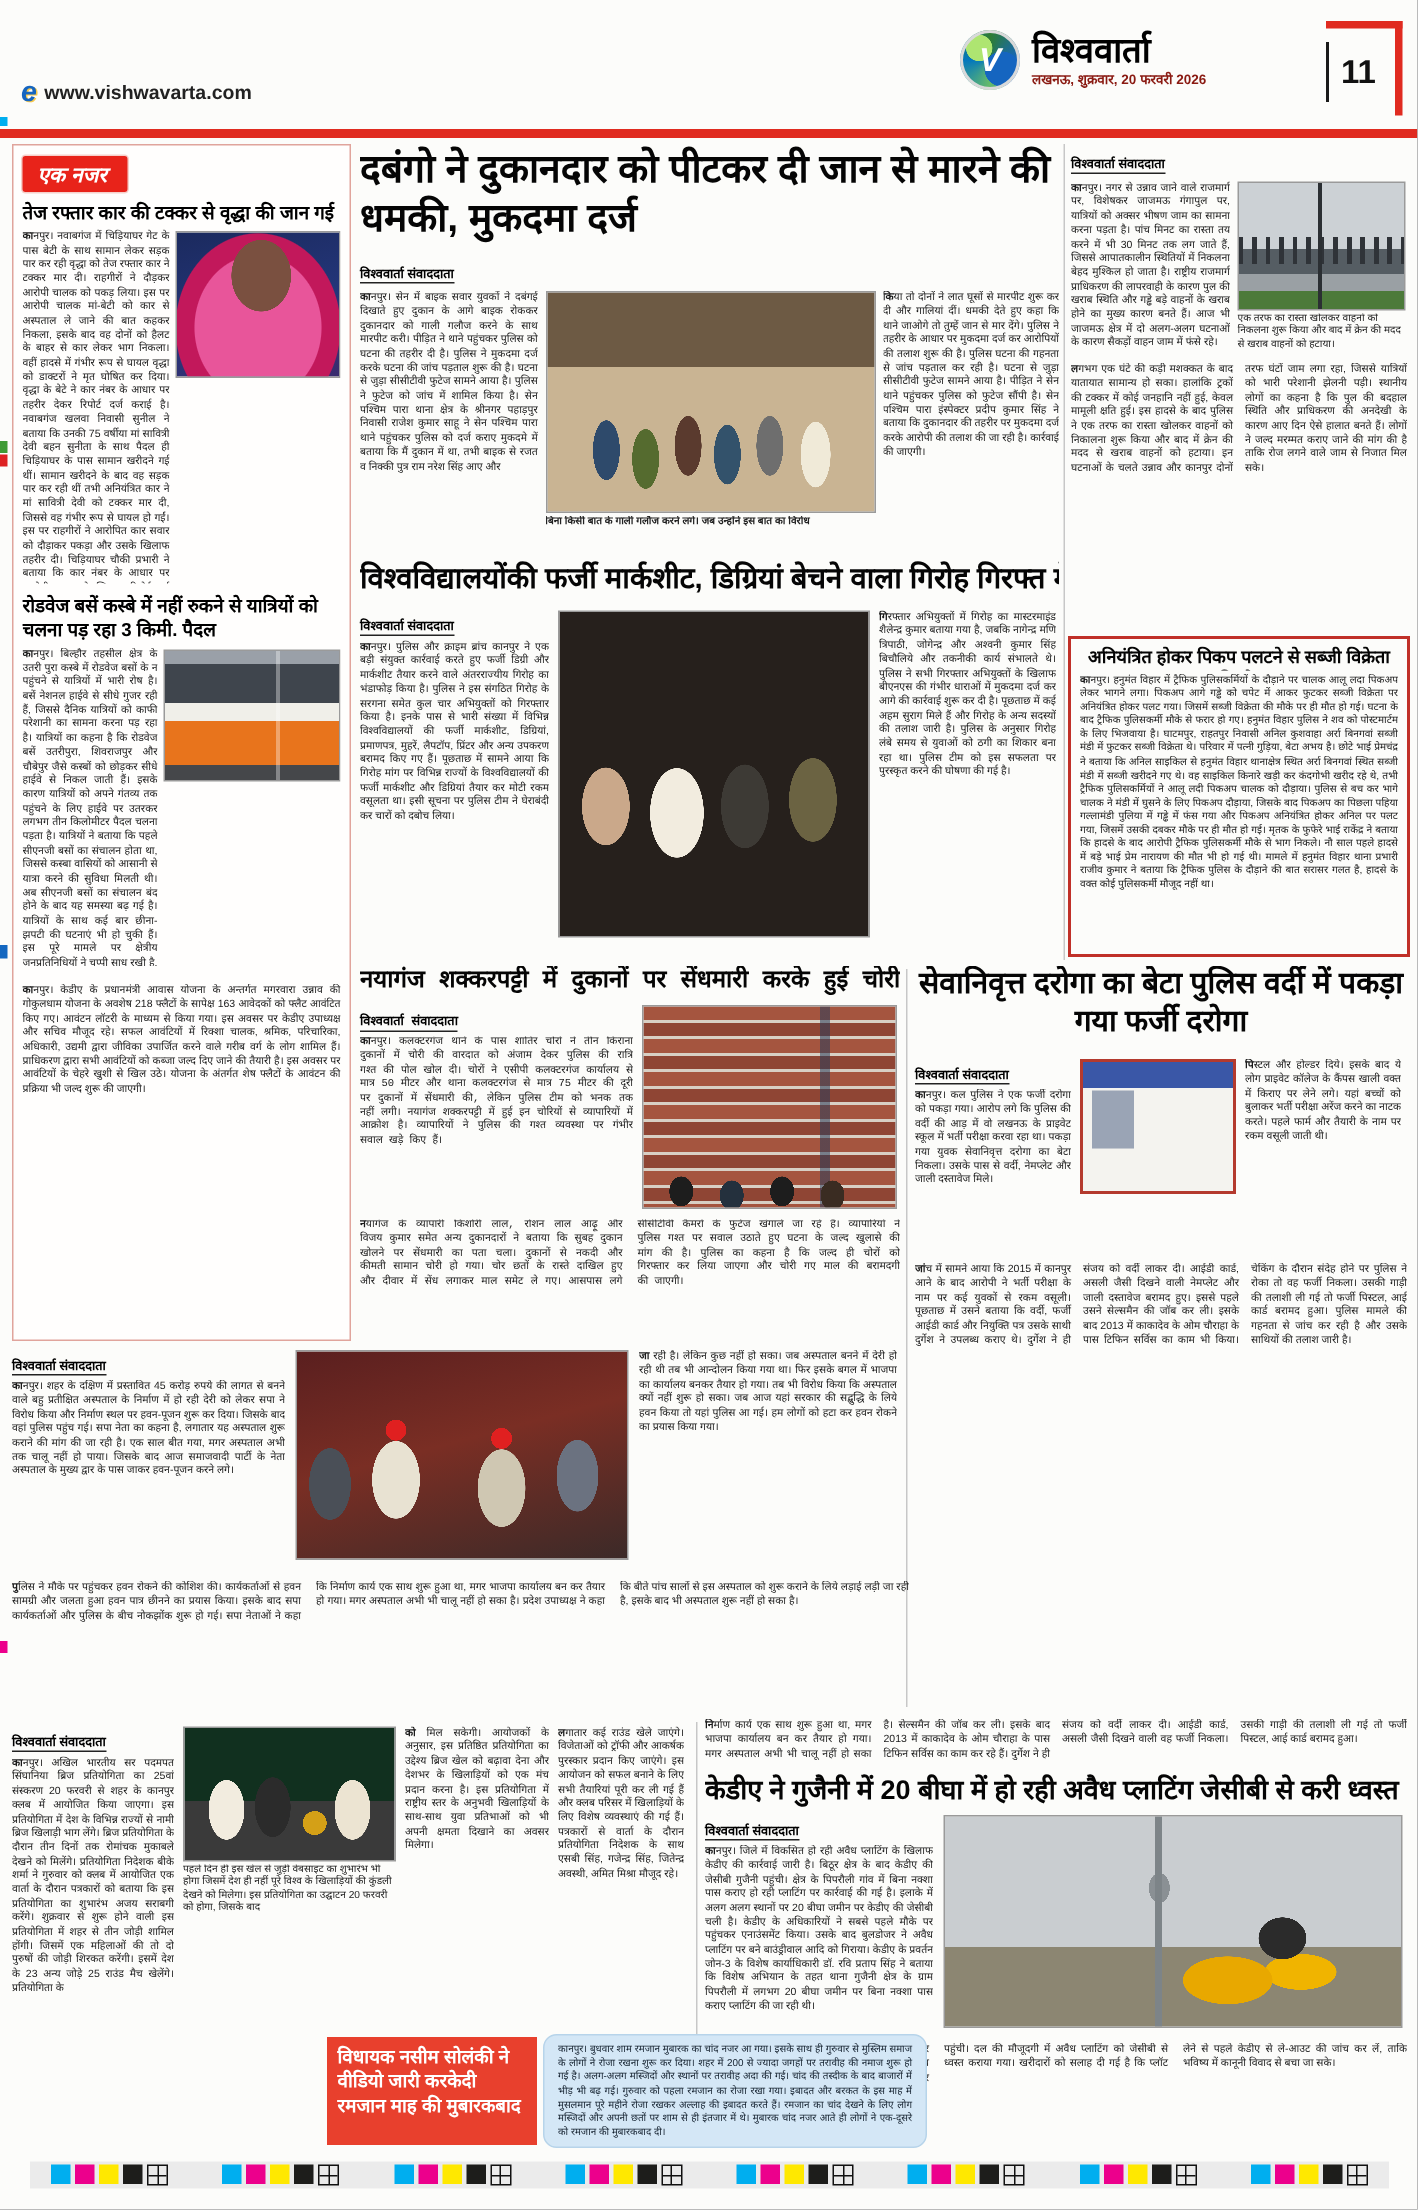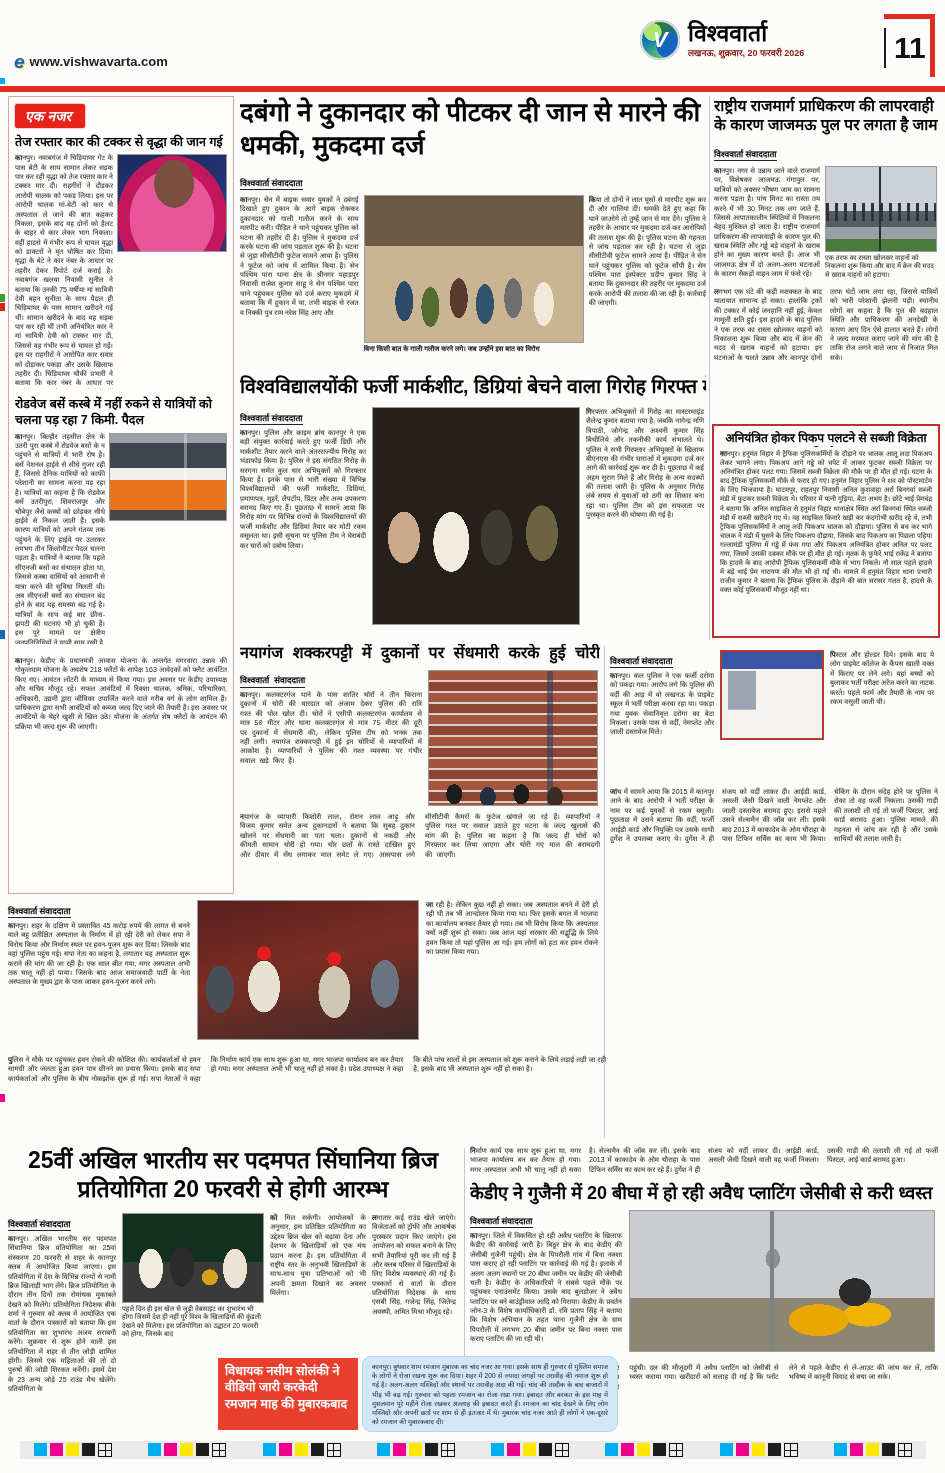--- a/index.html
+++ b/index.html
@@ -23,21 +23,21 @@
   .brand-date{font-size:9px;font-weight:bold;color:#8a1a12;}
   .globe{width:40px;height:40px;border-radius:50%;
          background:radial-gradient(circle at 32% 30%,#aee571 0 22%,transparent 23%),
                     radial-gradient(circle at 70% 65%,#1565c0 0 30%,transparent 31%),
                     conic-gradient(#2e7d32,#1565c0,#66bb6a,#0277bd,#2e7d32);
          display:flex;align-items:center;justify-content:center;
          color:#fff;font-weight:bold;font-size:22px;font-style:italic;
          box-shadow:0 0 0 2px #d9d9d9 inset;}
   .pageno-wrap{border-top:5px solid #e02b20;border-right:5px solid #e02b20;
                width:46px;height:58px;display:flex;align-items:center;}
-  .pageno{border-left:2px solid #1a1a1a;padding-left:8px;font-size:30px;font-weight:bold;
+  .pageno{border-left:2px solid #1a1a1a;padding-left:8px;font-size:22px;font-weight:bold;
           height:40px;display:flex;align-items:center;}
   .red-rule{background:#e02b20;}
   
   .ek-box{border:1px solid #e0a49c;padding:7px 6px;box-sizing:border-box;background:#fffefd;}
   .ek-label{background:#e8231a;color:#fff;font-weight:bold;font-style:italic;font-size:14px;
             display:inline-block;padding:2px 14px 3px 10px;border-radius:2px;
             box-shadow:0 0 0 1px #f6d0cb;}
   .ek-head{font-size:12.5px;font-weight:bold;line-height:1.3;margin:6px 0 3px 0;color:#000;}
   .ek-story{overflow:hidden;}
   
@@ -163,21 +163,21 @@
   <div class="abs ek-box" style="left:8px;top:96px;width:226px;height:798px;">
     <div class="ek-label">एक नजर</div>
 
     <div class="ek-story" style="height:262px;">
       <div class="ek-head">तेज रफ्तार कार की टक्कर से वृद्धा की जान गई</div>
       <div class="ph ph-woman" style="float:right;width:110px;height:98px;margin:1px 0 2px 4px;"></div>
       <div class="body-text" style="height:236px;">कानपुर। नवाबगंज में चिड़ियाघर गेट के पास बेटी के साथ सामान लेकर सड़क पार कर रही वृद्धा को तेज रफ्तार कार ने टक्कर मार दी। राहगीरों ने दौड़कर आरोपी चालक को पकड़ लिया। इस पर आरोपी चालक मां-बेटी को कार से अस्पताल ले जाने की बात कहकर निकला, इसके बाद वह दोनों को हैलट के बाहर से कार लेकर भाग निकला। वहीं हादसे में गंभीर रूप से घायल वृद्धा को डाक्टरों ने मृत घोषित कर दिया। वृद्धा के बेटे ने कार नंबर के आधार पर तहरीर देकर रिपोर्ट दर्ज कराई है। नवाबगंज खलवा निवासी सुनील ने बताया कि उनकी 75 वर्षीया मां सावित्री देवी बहन सुनीता के साथ पैदल ही चिड़ियाघर के पास सामान खरीदने गई थीं। सामान खरीदने के बाद वह सड़क पार कर रही थीं तभी अनियंत्रित कार ने मां सावित्री देवी को टक्कर मार दी, जिससे वह गंभीर रूप से घायल हो गईं। इस पर राहगीरों ने आरोपित कार सवार को दौड़ाकर पकड़ा और उसके खिलाफ तहरीर दी। चिड़ियाघर चौकी प्रभारी ने बताया कि कार नंबर के आधार पर आरोपी चालक के खिलाफ रिपोर्ट दर्ज की गई है।</div>
     </div>
 
     <div class="ek-story" style="height:266px;">
-      <div class="ek-head">रोडवेज बसें कस्बे में नहीं रुकने से यात्रियों को चलना पड़ रहा 7 किमी. पैदल</div>
+      <div class="ek-head">रोडवेज बसें कस्बे में नहीं रुकने से यात्रियों को चलना पड़ रहा 3 किमी. पैदल</div>
       <div class="ph ph-bus" style="float:right;width:118px;height:88px;margin:1px 0 2px 4px;"></div>
       <div class="body-text" style="height:212px;">कानपुर। बिल्हौर तहसील क्षेत्र के उतरी पुरा कस्बे में रोडवेज बसों के न पहुंचने से यात्रियों में भारी रोष है। बसें नेशनल हाईवे से सीधे गुजर रही हैं, जिससे दैनिक यात्रियों को काफी परेशानी का सामना करना पड़ रहा है। यात्रियों का कहना है कि रोडवेज बसें उतरीपुरा, शिवराजपुर और चौबेपुर जैसे कस्बों को छोड़कर सीधे हाईवे से निकल जाती हैं। इसके कारण यात्रियों को अपने गंतव्य तक पहुंचने के लिए हाईवे पर उतरकर लगभग तीन किलोमीटर पैदल चलना पड़ता है। यात्रियों ने बताया कि पहले सीएनजी बसों का संचालन होता था, जिससे कस्बा वासियों को आसानी से यात्रा करने की सुविधा मिलती थी। अब सीएनजी बसों का संचालन बंद होने के बाद यह समस्या बढ़ गई है। यात्रियों के साथ कई बार छीना-झपटी की घटनाएं भी हो चुकी हैं। इस पूरे मामले पर क्षेत्रीय जनप्रतिनिधियों ने चुप्पी साध रखी है, जिससे यात्रियों की समस्या का समाधान नहीं हो पा रहा है।</div>
     </div>
 
     <div class="ek-story" style="height:218px;">
       <div class="body-text" style="height:168px;">कानपुर। केडीए के प्रधानमंत्री आवास योजना के अन्तर्गत मगरवारा उन्नाव की गोकुलधाम योजना के अवशेष 218 फ्लैटों के सापेक्ष 163 आवेदकों को फ्लैट आवंटित किए गए। आवंटन लॉटरी के माध्यम से किया गया। इस अवसर पर केडीए उपाध्यक्ष और सचिव मौजूद रहे। सफल आवंटियों में रिक्शा चालक, श्रमिक, परिचारिका, अधिकारी, उद्यमी द्वारा जीविका उपार्जित करने वाले गरीब वर्ग के लोग शामिल हैं। प्राधिकरण द्वारा सभी आवंटियों को कब्जा जल्द दिए जाने की तैयारी है। इस अवसर पर आवंटियों के चेहरे खुशी से खिल उठे। योजना के अंतर्गत शेष फ्लैटों के आवंटन की प्रक्रिया भी जल्द शुरू की जाएगी।</div>
     </div>
   </div>
 
   <div class="abs" style="left:240px;top:96px;width:466px;">
@@ -189,21 +189,20 @@
       <div class="body-text" style="width:119px;height:160px;">कानपुर। सेन में बाइक सवार युवकों ने दबंगई दिखाते हुए दुकान के आगे बाइक रोककर दुकानदार को गाली गलौज करने के साथ मारपीट करी। पीड़ित ने थाने पहुंचकर पुलिस को घटना की तहरीर दी है। पुलिस ने मुकदमा दर्ज करके घटना की जांच पड़ताल शुरू की है। घटना से जुड़ा सीसीटीवी फुटेज सामने आया है। पुलिस ने फुटेज को जांच में शामिल किया है। सेन पश्चिम पारा थाना क्षेत्र के श्रीनगर पहाड़पुर निवासी राजेश कुमार साहू ने सेन पश्चिम पारा थाने पहुंचकर पुलिस को दर्ज कराए मुकदमे में बताया कि मैं दुकान में था, तभी बाइक से रजत व निक्की पुत्र राम नरेश सिंह आए और</div>
       <div style="width:220px;">
         <div class="ph ph-crowd" style="width:220px;height:148px;"></div>
         <div class="caption" style="height:10px;margin-top:2px;">बिना किसी बात के गाली गलौज करने लगे। जब उन्होंने इस बात का विरोध</div>
       </div>
       <div class="body-text" style="width:118px;height:160px;">किया तो दोनों ने लात घूसों से मारपीट शुरू कर दी और गालियां दीं। धमकी देते हुए कहा कि थाने जाओगे तो तुम्हें जान से मार देंगे। पुलिस ने तहरीर के आधार पर मुकदमा दर्ज कर आरोपियों की तलाश शुरू की है। पुलिस घटना की गहनता से जांच पड़ताल कर रही है। घटना से जुड़ा सीसीटीवी फुटेज सामने आया है। पीड़ित ने सेन थाने पहुंचकर पुलिस को फुटेज सौंपी है। सेन पश्चिम पारा इंस्पेक्टर प्रदीप कुमार सिंह ने बताया कि दुकानदार की तहरीर पर मुकदमा दर्ज करके आरोपी की तलाश की जा रही है। कार्रवाई की जाएगी।</div>
     </div>
   </div>
 
   <div class="abs" style="left:714px;top:96px;width:224px;">
-    <div class="headline" style="font-size:15.5px;height:44px;">राष्ट्रीय राजमार्ग प्राधिकरण की लापरवाही के कारण जाजमऊ पुल पर लगता है जाम</div>
     <div style="margin-top:3px;">
       <span class="byline">विश्ववार्ता संवाददाता</span>
     </div>
     <div style="display:flex;gap:5px;margin-top:2px;">
       <div class="body-text" style="width:106px;height:118px;">कानपुर। नगर से उन्नाव जाने वाले राजमार्ग पर, विशेषकर जाजमऊ गंगापुल पर, यात्रियों को अक्सर भीषण जाम का सामना करना पड़ता है। पांच मिनट का रास्ता तय करने में भी 30 मिनट तक लग जाते हैं, जिससे आपातकालीन स्थितियों में निकलना बेहद मुश्किल हो जाता है। राष्ट्रीय राजमार्ग प्राधिकरण की लापरवाही के कारण पुल की खराब स्थिति और गड्ढे बड़े वाहनों के खराब होने का मुख्य कारण बनते हैं। आज भी जाजमऊ क्षेत्र में दो अलग-अलग घटनाओं के कारण सैकड़ों वाहन जाम में फंसे रहे।</div>
       <div style="width:112px;">
         <div class="ph ph-highway" style="width:112px;height:86px;"></div>
         <div class="caption" style="height:28px;margin-top:2px;font-weight:normal;">एक तरफ का रास्ता खोलकर वाहनों को निकलना शुरू किया और बाद में क्रेन की मदद से खराब वाहनों को हटाया।</div>
       </div>
     </div>
@@ -233,20 +232,21 @@
       <div style="width:182px;">
         <span class="byline">विश्ववार्ता संवाददाता</span>
         <div class="body-text" style="height:118px;">कानपुर। कलक्टरगंज थाने के पास शातिर चोरों ने तीन किराना दुकानों में चोरी की वारदात को अंजाम देकर पुलिस की रात्रि गश्त की पोल खोल दी। चोरों ने एसीपी कलक्टरगंज कार्यालय से मात्र 50 मीटर और थाना कलक्टरगंज से मात्र 75 मीटर की दूरी पर दुकानों में सेंधमारी की, लेकिन पुलिस टीम को भनक तक नहीं लगी। नयागंज शक्करपट्टी में हुई इन चोरियों से व्यापारियों में आक्रोश है। व्यापारियों ने पुलिस की गश्त व्यवस्था पर गंभीर सवाल खड़े किए हैं।</div>
       </div>
       <div class="ph ph-wall" style="width:170px;height:136px;"></div>
     </div>
     <div class="body-text" style="column-count:2;column-gap:10px;height:96px;margin-top:4px;">नयागंज के व्यापारी किशोरी लाल, रोशन लाल आढ़ू और विजय कुमार समेत अन्य दुकानदारों ने बताया कि सुबह दुकान खोलने पर सेंधमारी का पता चला। दुकानों से नकदी और कीमती सामान चोरी हो गया। चोर छतों के रास्ते दाखिल हुए और दीवार में सेंध लगाकर माल समेट ले गए। आसपास लगे सीसीटीवी कैमरों के फुटेज खंगाले जा रहे हैं। व्यापारियों ने पुलिस गश्त पर सवाल उठाते हुए घटना के जल्द खुलासे की मांग की है। पुलिस का कहना है कि जल्द ही चोरों को गिरफ्तार कर लिया जाएगा और चोरी गए माल की बरामदगी की जाएगी।</div>
   </div>
 
   <div class="abs" style="left:610px;top:644px;width:328px;">
+    <div class="headline" style="font-size:20px;height:56px;text-align:center;">सेवानिवृत्त दरोगा का बेटा पुलिस वर्दी में पकड़ा गया फर्जी दरोगा</div>
     <div style="display:flex;gap:6px;margin-top:6px;">
       <div style="width:104px;">
         <span class="byline">विश्ववार्ता संवाददाता</span>
         <div class="body-text" style="height:112px;">कानपुर। कल पुलिस ने एक फर्जी दरोगा को पकड़ा गया। आरोप लगे कि पुलिस की वर्दी की आड़ में वो लखनऊ के प्राइवेट स्कूल में भर्ती परीक्षा करवा रहा था। पकड़ा गया युवक सेवानिवृत्त दरोगा का बेटा निकला। उसके पास से वर्दी, नेमप्लेट और जाली दस्तावेज मिले।</div>
       </div>
       <div class="ph ph-idcard" style="width:104px;height:90px;"></div>
       <div class="body-text" style="width:104px;height:128px;">पिस्टल और होल्डर दिये। इसके बाद ये लोग प्राइवेट कॉलेज के कैंपस खाली वक्त में किराए पर लेने लगे। यहां बच्चों को बुलाकर भर्ती परीक्षा अरेंज करने का नाटक करते। पहले फार्म और तैयारी के नाम पर रकम वसूली जाती थी।</div>
     </div>
     <div class="body-text" style="column-count:3;column-gap:8px;height:352px;margin-top:4px;">जांच में सामने आया कि 2015 में कानपुर आने के बाद आरोपी ने भर्ती परीक्षा के नाम पर कई युवकों से रकम वसूली। पूछताछ में उसने बताया कि वर्दी, फर्जी आईडी कार्ड और नियुक्ति पत्र उसके साथी दुर्गेश ने उपलब्ध कराए थे। दुर्गेश ने ही संजय को वर्दी लाकर दी। आईडी कार्ड, असली जैसी दिखने वाली नेमप्लेट और जाली दस्तावेज बरामद हुए। इससे पहले उसने सेल्समैन की जॉब कर ली। इसके बाद 2013 में काकादेव के ओम चौराहा के पास टिफिन सर्विस का काम भी किया। चेकिंग के दौरान संदेह होने पर पुलिस ने रोका तो वह फर्जी निकला। उसकी गाड़ी की तलाशी ली गई तो फर्जी पिस्टल, आई कार्ड बरामद हुआ। पुलिस मामले की गहनता से जांच कर रही है और उसके साथियों की तलाश जारी है।</div>
   </div>
@@ -257,21 +257,20 @@
         <span class="byline">विश्ववार्ता संवाददाता</span>
         <div class="body-text" style="height:130px;">कानपुर। शहर के दक्षिण में प्रस्तावित 45 करोड़ रुपये की लागत से बनने वाले बहु प्रतीक्षित अस्पताल के निर्माण में हो रही देरी को लेकर सपा ने विरोध किया और निर्माण स्थल पर हवन-पूजन शुरू कर दिया। जिसके बाद वहां पुलिस पहुंच गई। सपा नेता का कहना है, लगातार यह अस्पताल शुरू कराने की मांग की जा रही है। एक साल बीत गया, मगर अस्पताल अभी तक चालू नहीं हो पाया। जिसके बाद आज समाजवादी पार्टी के नेता अस्पताल के मुख्य द्वार के पास जाकर हवन-पूजन करने लगे।</div>
       </div>
       <div class="ph ph-havan" style="width:222px;height:140px;"></div>
       <div class="body-text" style="width:172px;height:140px;">जा रही है। लेकिन कुछ नहीं हो सका। जब अस्पताल बनने में देरी हो रही थी तब भी आन्दोलन किया गया था। फिर इसके बगल में भाजपा का कार्यालय बनकर तैयार हो गया। तब भी विरोध किया कि अस्पताल क्यों नहीं शुरू हो सका। जब आज यहां सरकार की सद्बुद्धि के लिये हवन किया तो यहां पुलिस आ गई। हम लोगों को हटा कर हवन रोकने का प्रयास किया गया।</div>
     </div>
     <div class="body-text" style="column-count:3;column-gap:10px;height:64px;margin-top:4px;">पुलिस ने मौके पर पहुंचकर हवन रोकने की कोशिश की। कार्यकर्ताओं से हवन सामग्री और जलता हुआ हवन पात्र छीनने का प्रयास किया। इसके बाद सपा कार्यकर्ताओं और पुलिस के बीच नोकझोंक शुरू हो गई। सपा नेताओं ने कहा कि निर्माण कार्य एक साथ शुरू हुआ था, मगर भाजपा कार्यालय बन कर तैयार हो गया। मगर अस्पताल अभी भी चालू नहीं हो सका है। प्रदेश उपाध्यक्ष ने कहा कि बीते पांच सालों से इस अस्पताल को शुरू कराने के लिये लड़ाई लड़ी जा रही है, इसके बाद भी अस्पताल शुरू नहीं हो सका है।</div>
   </div>
 
   <div class="abs" style="left:8px;top:1146px;width:450px;">
-    <div class="headline" style="font-size:23px;height:62px;text-align:center;">25वीं अखिल भारतीय सर पदमपत सिंघानिया ब्रिज प्रतियोगिता 20 फरवरी से होगी आरम्भ</div>
     <div style="display:flex;gap:6px;margin-top:5px;">
       <div style="width:108px;">
         <span class="byline">विश्ववार्ता संवाददाता</span>
         <div class="body-text" style="height:198px;">कानपुर। अखिल भारतीय सर पदमपत सिंघानिया ब्रिज प्रतियोगिता का 25वां संस्करण 20 फरवरी से शहर के कानपुर क्लब में आयोजित किया जाएगा। इस प्रतियोगिता में देश के विभिन्न राज्यों से नामी ब्रिज खिलाड़ी भाग लेंगे। ब्रिज प्रतियोगिता के दौरान तीन दिनों तक रोमांचक मुकाबले देखने को मिलेंगे। प्रतियोगिता निदेशक बीके शर्मा ने गुरुवार को क्लब में आयोजित एक वार्ता के दौरान पत्रकारों को बताया कि इस प्रतियोगिता का शुभारंभ अजय सराबगी करेंगे। शुक्रवार से शुरू होने वाली इस प्रतियोगिता में शहर से तीन जोड़ी शामिल होंगी। जिसमें एक महिलाओं की तो दो पुरुषों की जोड़ी शिरकत करेंगी। इसमें देश के 23 अन्य जोड़े 25 राउंड मैच खेलेंगे। प्रतियोगिता के</div>
       </div>
       <div style="width:142px;">
         <div class="ph ph-club" style="width:142px;height:90px;"></div>
         <div class="caption" style="height:54px;margin-top:2px;font-weight:normal;">पहले दिन ही इस खेल से जुड़ी वेबसाइट का शुभारंभ भी होगा जिसमें देश ही नहीं पूरे विश्व के खिलाड़ियों की कुंडली देखने को मिलेगा। इस प्रतियोगिता का उद्घाटन 20 फरवरी को होगा, जिसके बाद</div>
       </div>
       <div class="body-text" style="width:96px;height:212px;">को मिल सकेगी। आयोजकों के अनुसार, इस प्रतिष्ठित प्रतियोगिता का उद्देश्य ब्रिज खेल को बढ़ावा देना और देशभर के खिलाड़ियों को एक मंच प्रदान करना है। इस प्रतियोगिता में राष्ट्रीय स्तर के अनुभवी खिलाड़ियों के साथ-साथ युवा प्रतिभाओं को भी अपनी क्षमता दिखाने का अवसर मिलेगा।</div>

